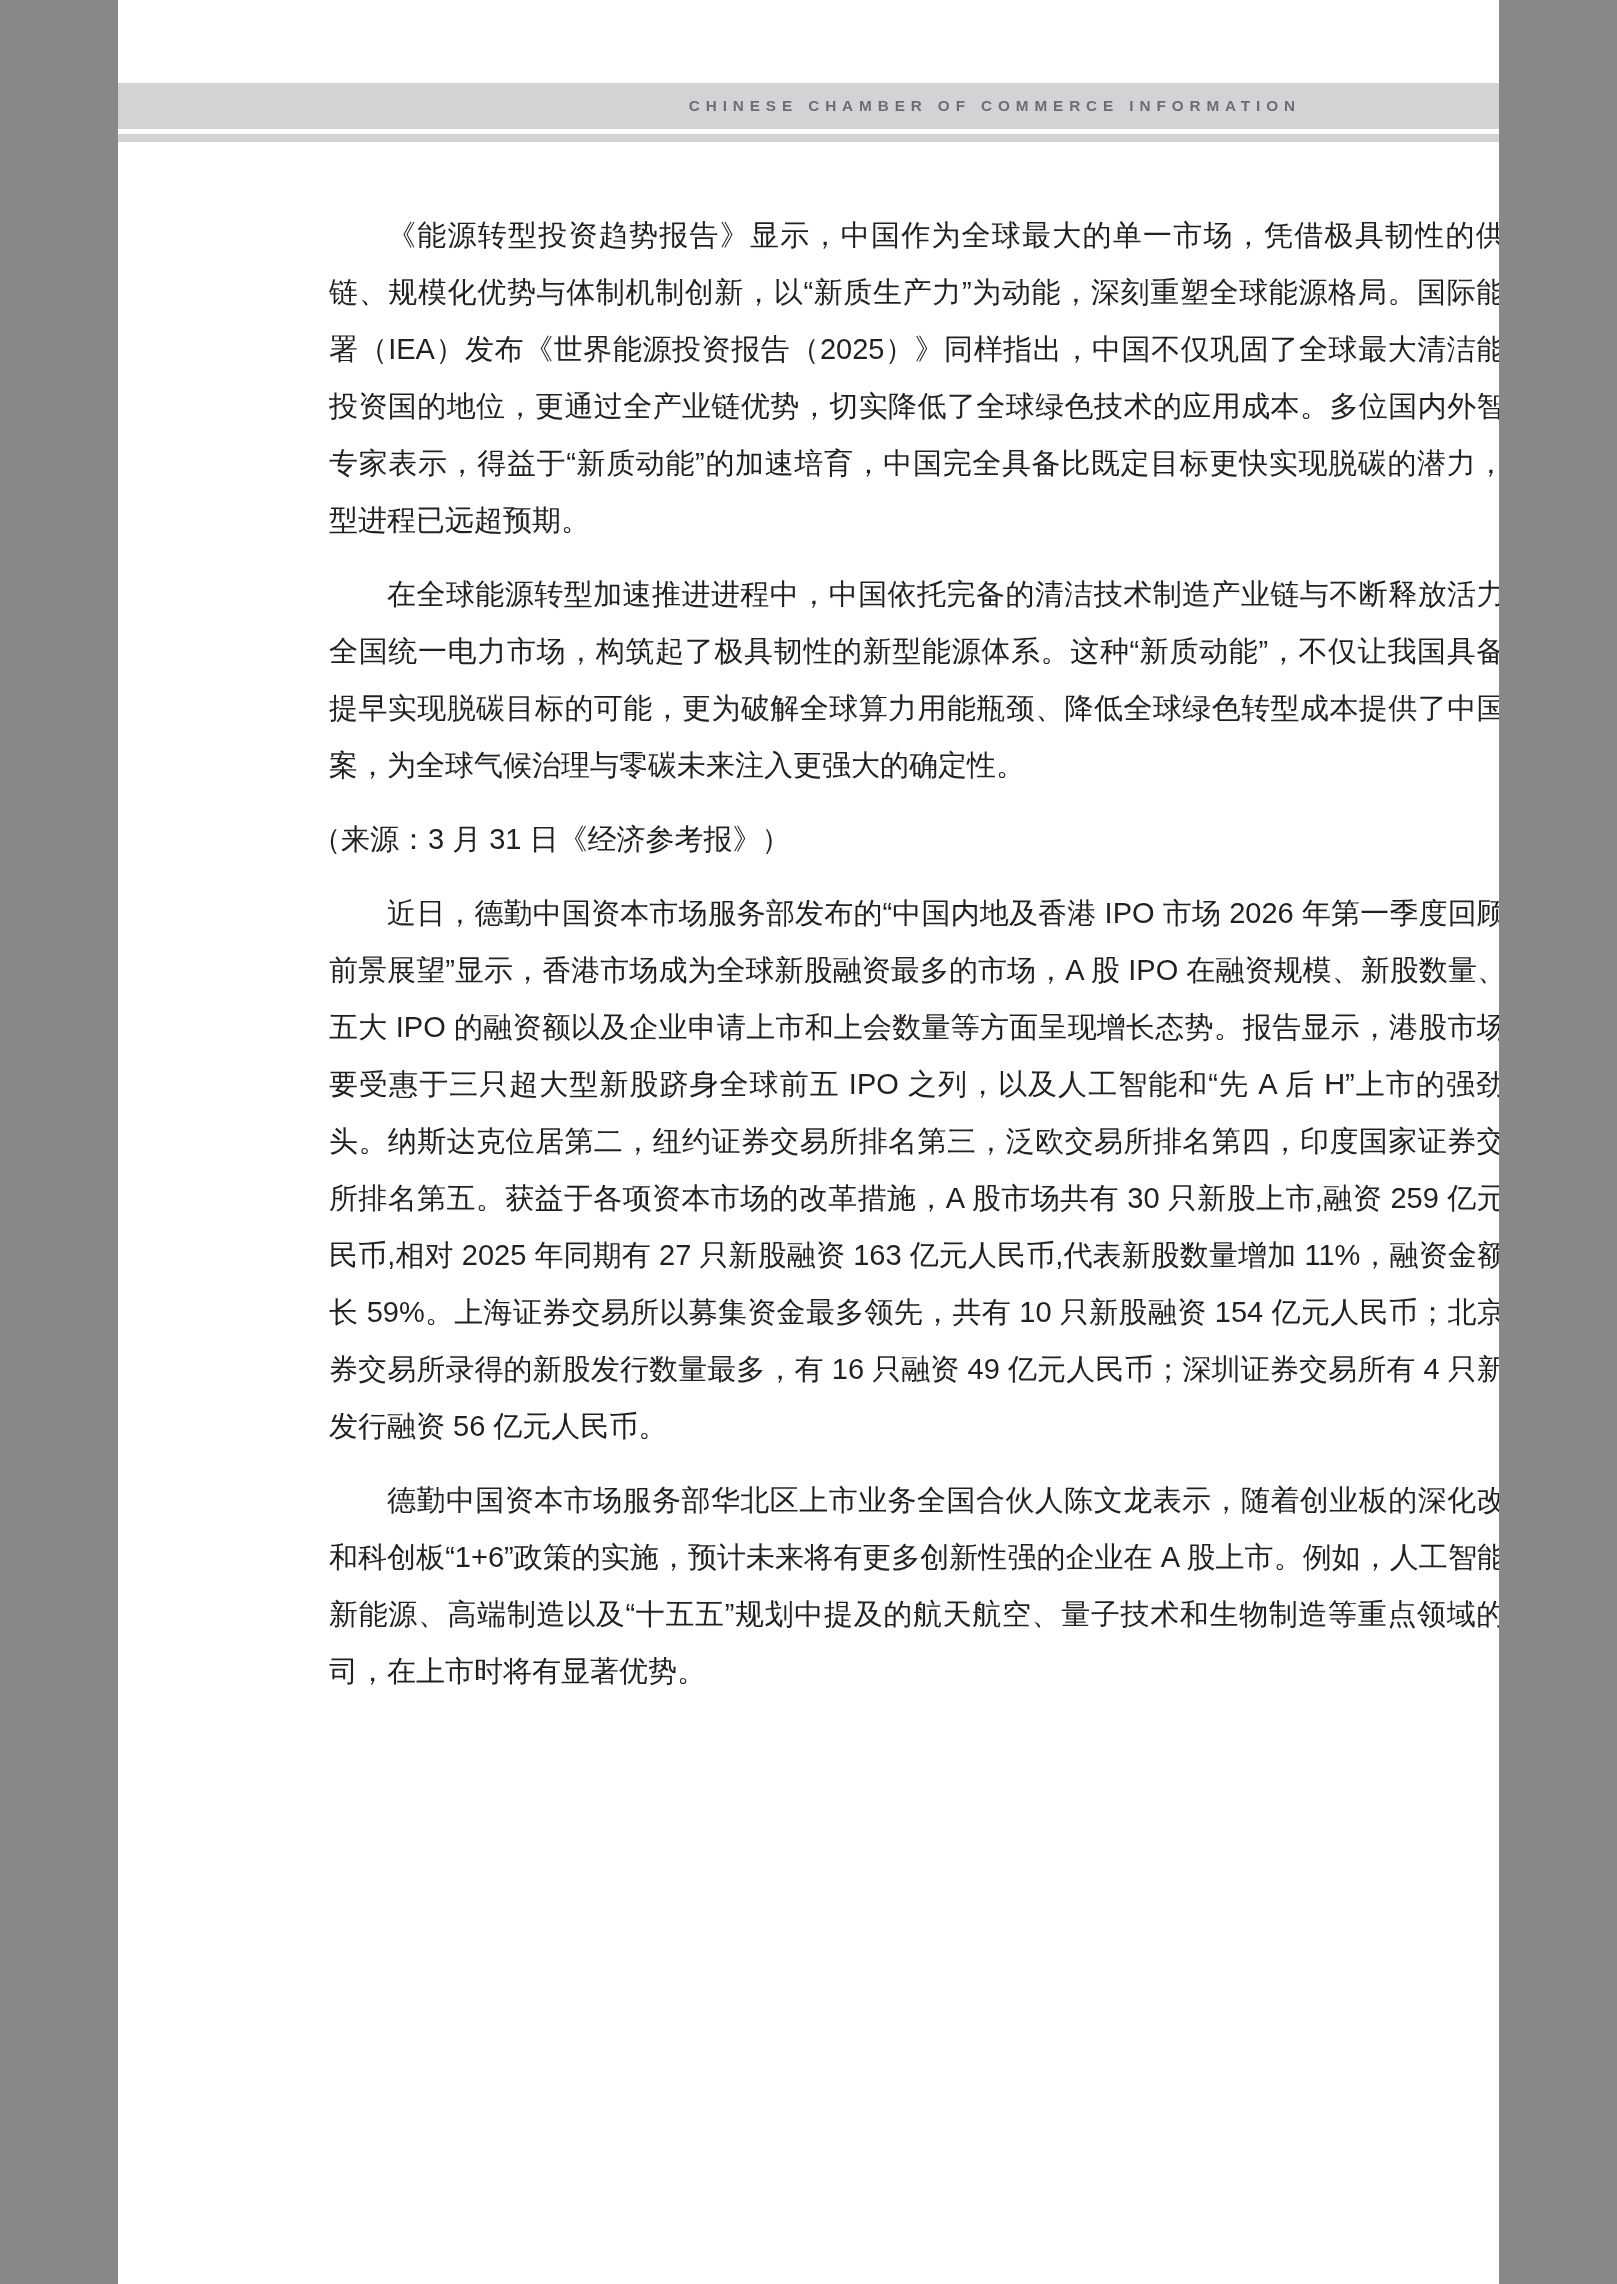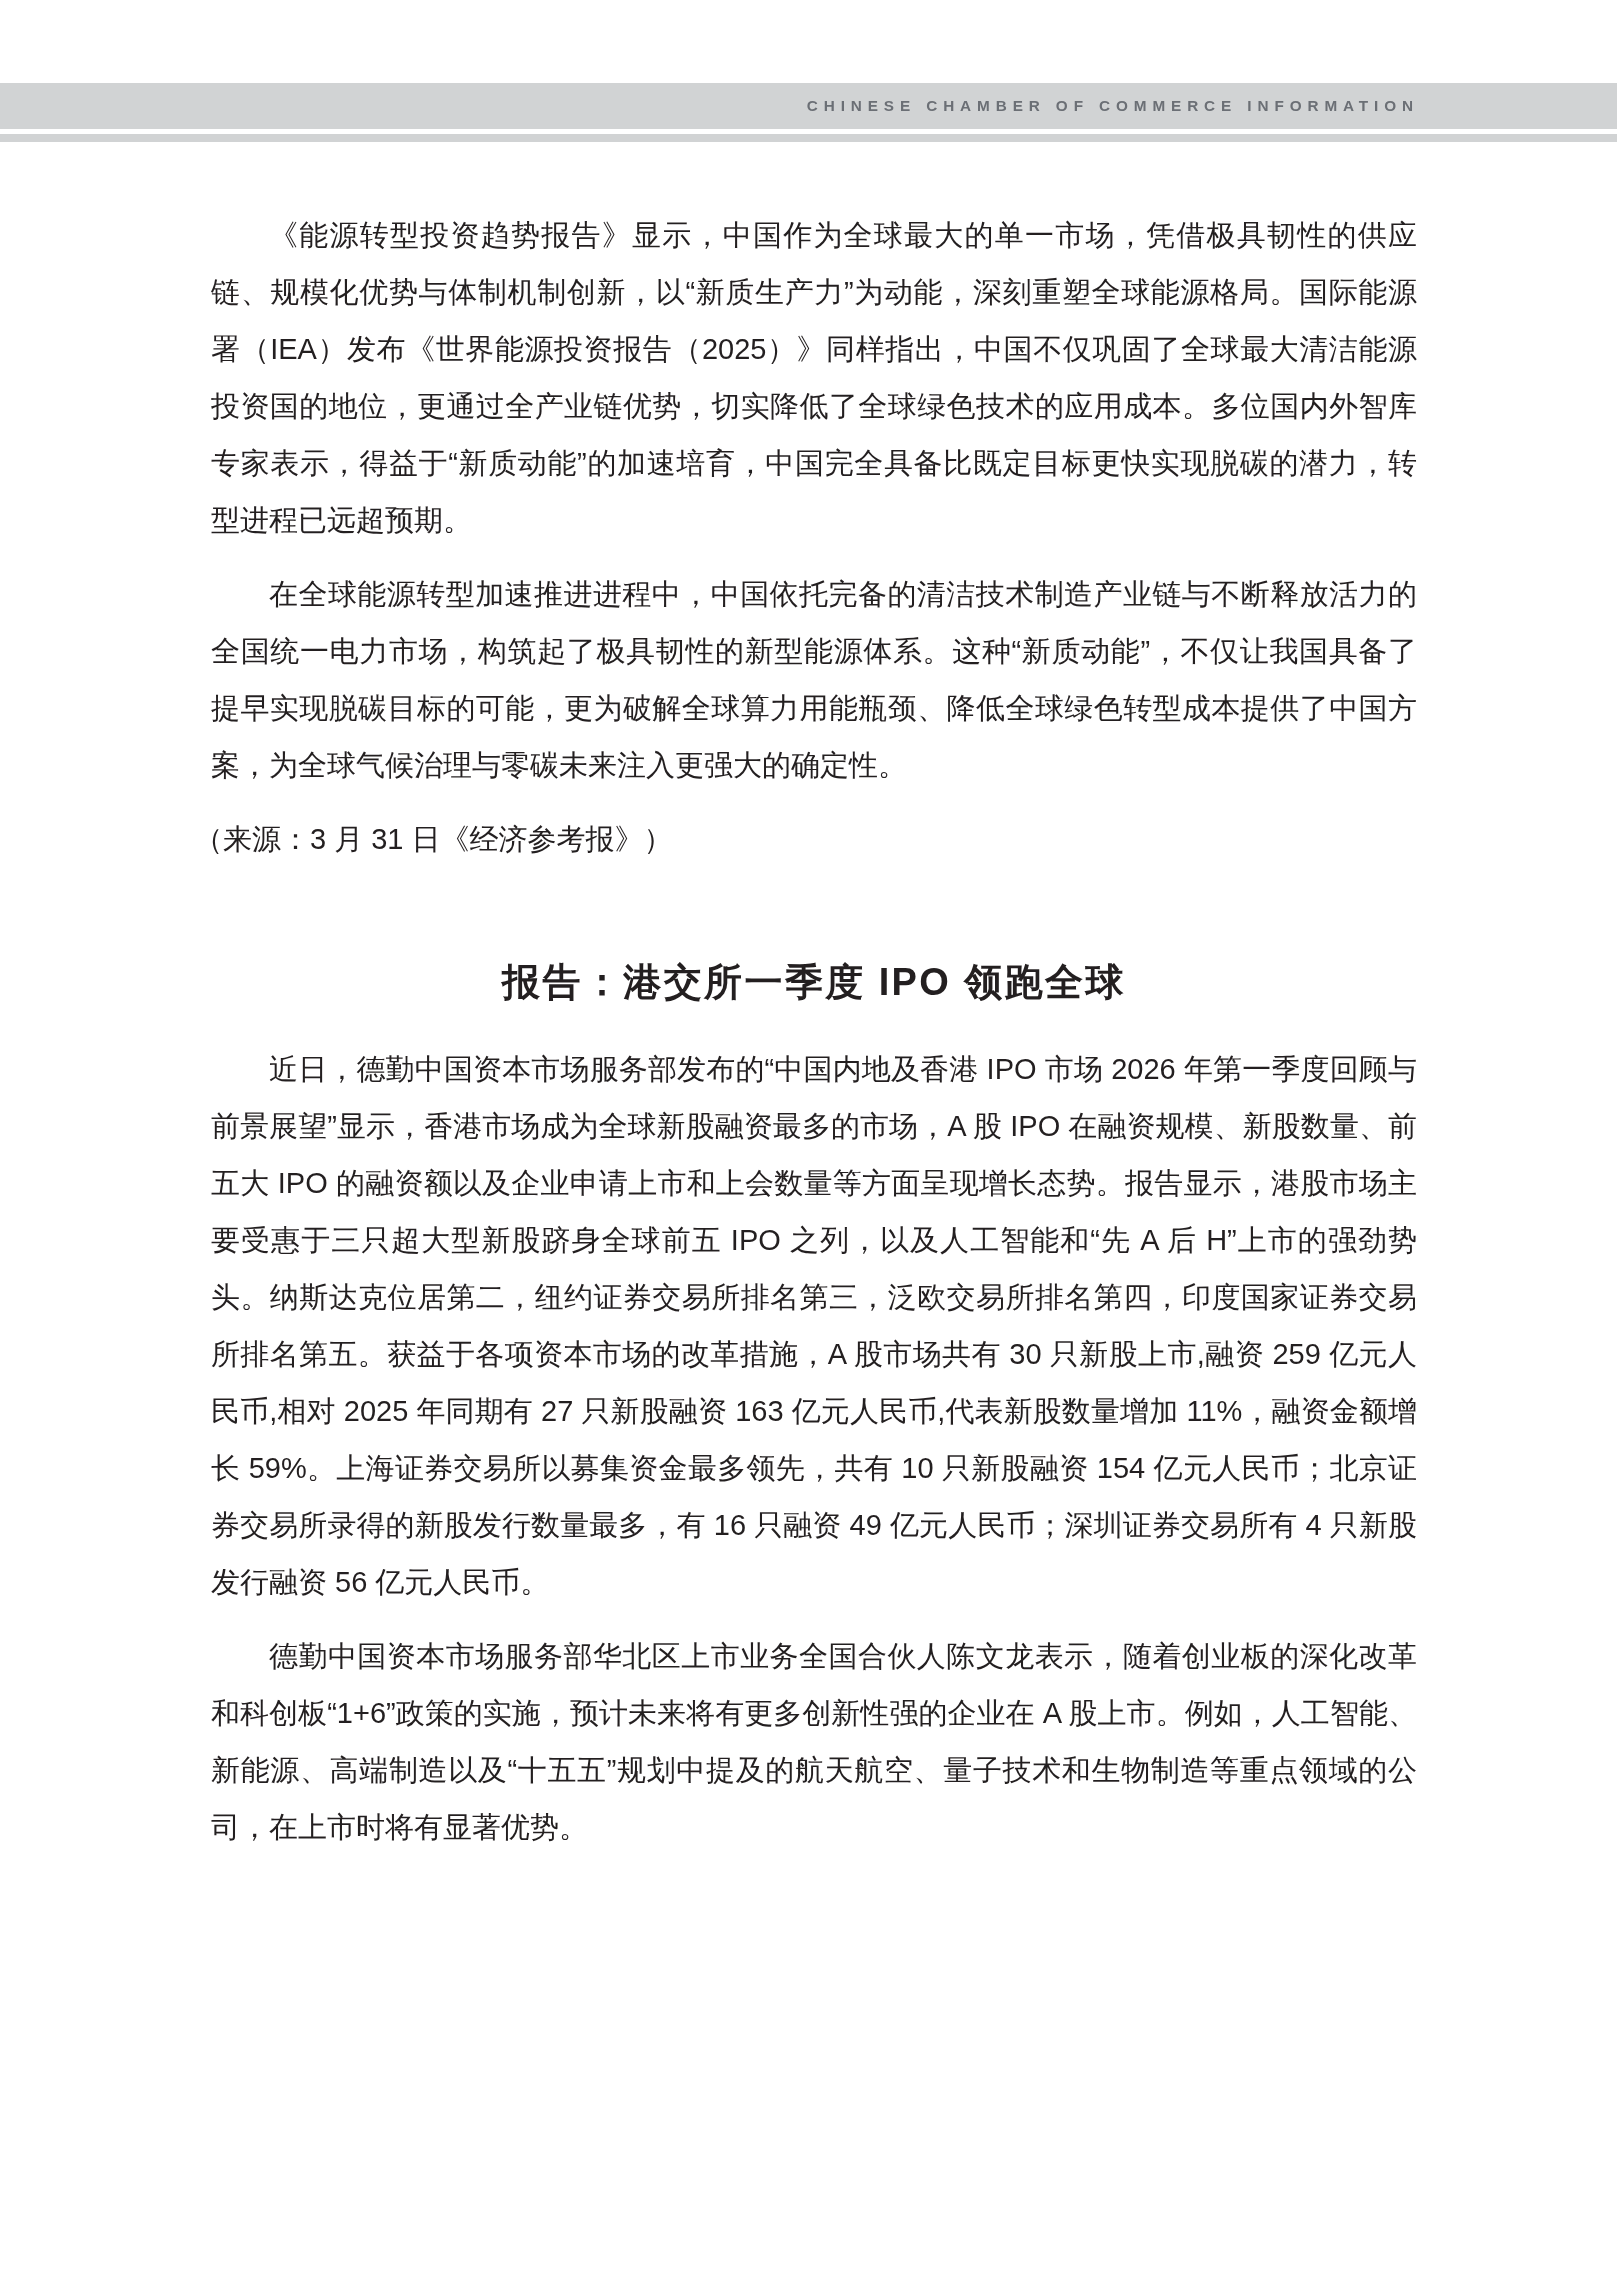--- a/index.html
+++ b/index.html
@@ -1,18 +1,18 @@
 <!DOCTYPE html>
 <html style="font-size:9.4px"><head>
 <meta charset="utf-8">
 <style>
   html, body { margin: 0; padding: 0; background: #888; }
   .page {
     position: relative;
-    width: 1617px;
+    width: 1381px;
     height: 2284px;
     background: #ffffff;
     margin: 0 auto;
     overflow: hidden;
     font-family: "Liberation Sans", "DejaVu Sans", sans-serif;
   }
   .band { position: absolute; left: 0; width: 100%; background: #d1d3d4; }
   .band-1 { top: 83px; height: 46px; }
   .band-2 { top: 134px; height: 7.6px; }
   .banner-text {
@@ -71,21 +71,20 @@
   <div class="banner-text">CHINESE CHAMBER OF COMMERCE INFORMATION</div>
 
   <div class="content">
 
     <p class="body-p">《能源转型投资趋势报告》显示，中国作为全球最大的单一市场，凭借极具韧性的供应链、规模化优势与体制机制创新，以“新质生产力”为动能，深刻重塑全球能源格局。国际能源署（IEA）发布《世界能源投资报告（2025）》同样指出，中国不仅巩固了全球最大清洁能源投资国的地位，更通过全产业链优势，切实降低了全球绿色技术的应用成本。多位国内外智库专家表示，得益于“新质动能”的加速培育，中国完全具备比既定目标更快实现脱碳的潜力，转型进程已远超预期。</p>
 
     <p class="body-p">在全球能源转型加速推进进程中，中国依托完备的清洁技术制造产业链与不断释放活力的全国统一电力市场，构筑起了极具韧性的新型能源体系。这种“新质动能”，不仅让我国具备了提早实现脱碳目标的可能，更为破解全球算力用能瓶颈、降低全球绿色转型成本提供了中国方案，为全球气候治理与零碳未来注入更强大的确定性。</p>
 
     <p class="source-line">（来源：3 月 31 日《经济参考报》）</p>
 
-    <h2 class="article-title">报告：港交所一季度 IPO 领跑全球</h2>
 
     <p class="body-p">近日，德勤中国资本市场服务部发布的“中国内地及香港 IPO 市场 2026 年第一季度回顾与前景展望”显示，香港市场成为全球新股融资最多的市场，A 股 IPO 在融资规模、新股数量、前五大 IPO 的融资额以及企业申请上市和上会数量等方面呈现增长态势。报告显示，港股市场主要受惠于三只超大型新股跻身全球前五 IPO 之列，以及人工智能和“先 A 后 H”上市的强劲势头。纳斯达克位居第二，纽约证券交易所排名第三，泛欧交易所排名第四，印度国家证券交易所排名第五。获益于各项资本市场的改革措施，A 股市场共有 30 只新股上市,融资 259 亿元人民币,相对 2025 年同期有 27 只新股融资 163 亿元人民币,代表新股数量增加 11%，融资金额增长 59%。上海证券交易所以募集资金最多领先，共有 10 只新股融资 154 亿元人民币；北京证券交易所录得的新股发行数量最多，有 16 只融资 49 亿元人民币；深圳证券交易所有 4 只新股发行融资 56 亿元人民币。</p>
 
     <p class="body-p"><span>德勤中国资本市场服务部华北区上市业务全国合伙人陈文龙表示，随着创业板的深化改革和科创板“1+6”政策的实施，预计未来将有更多创新性强的企业在 A 股上市。例如，人工智能、新能源、高端制造以及“十五五”规划中提及的航天航空、量子技术和生物制造等重点领域的公司，在上市时将有显著优势。</span></p>
 
   </div>
 
 
 </div>
 

